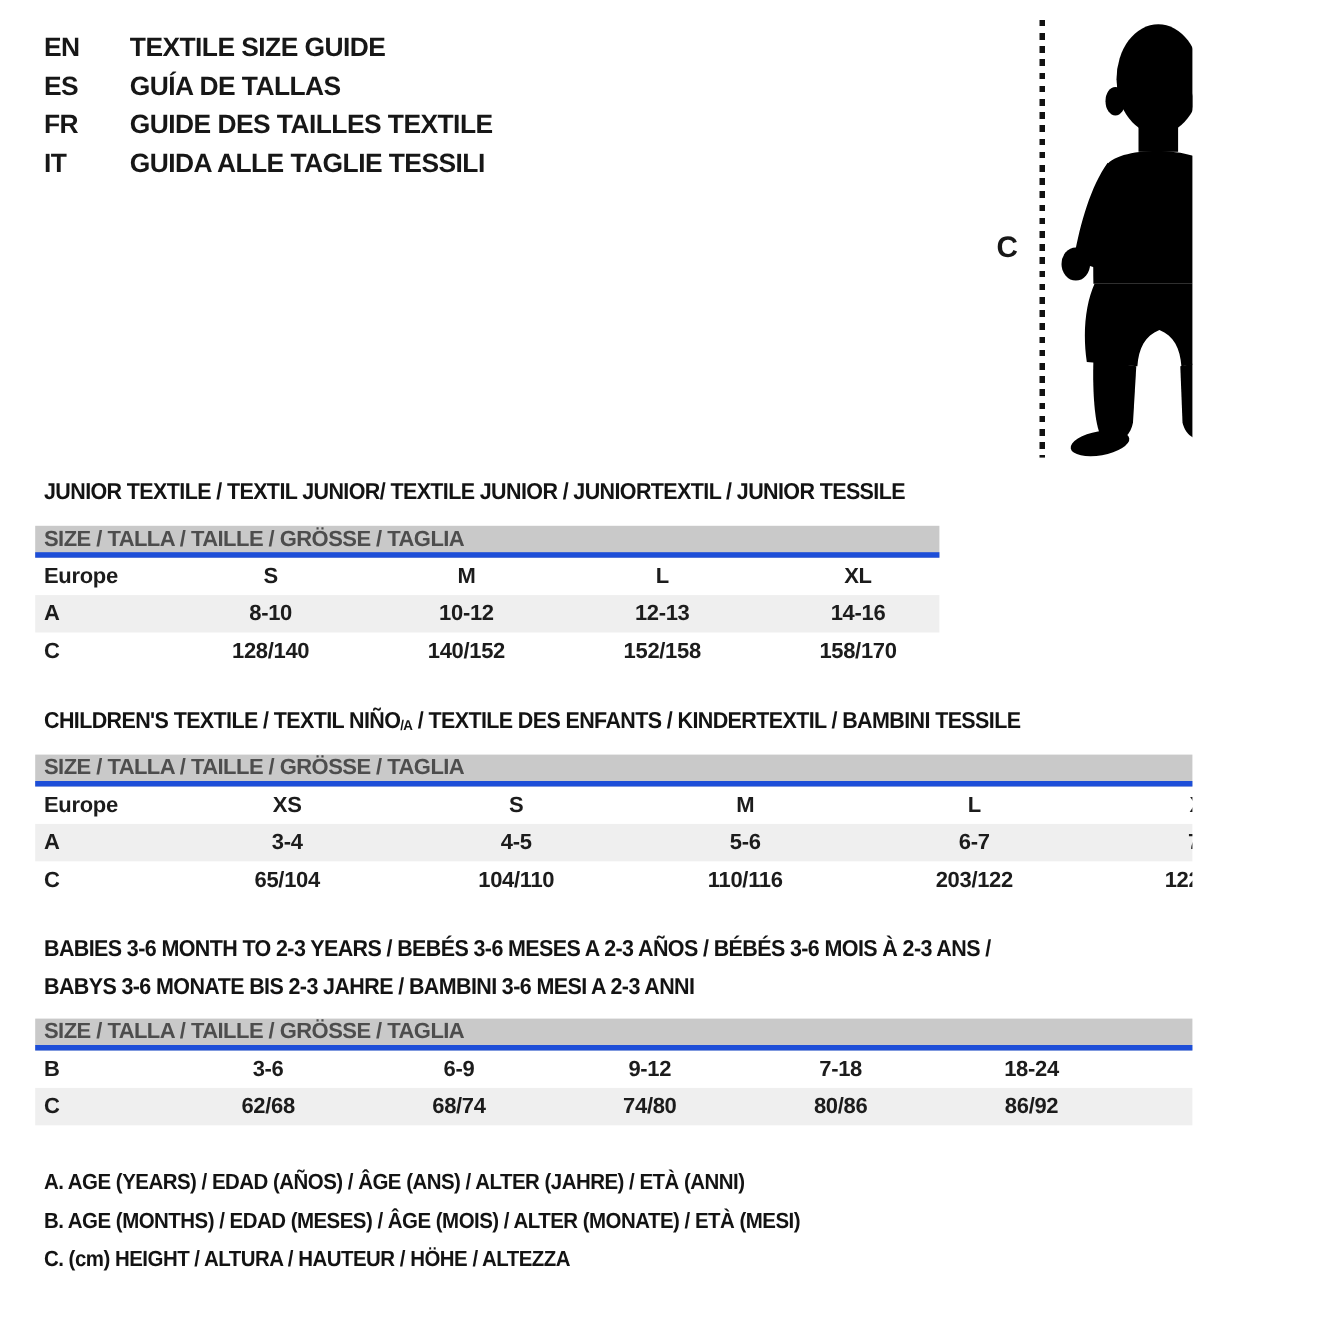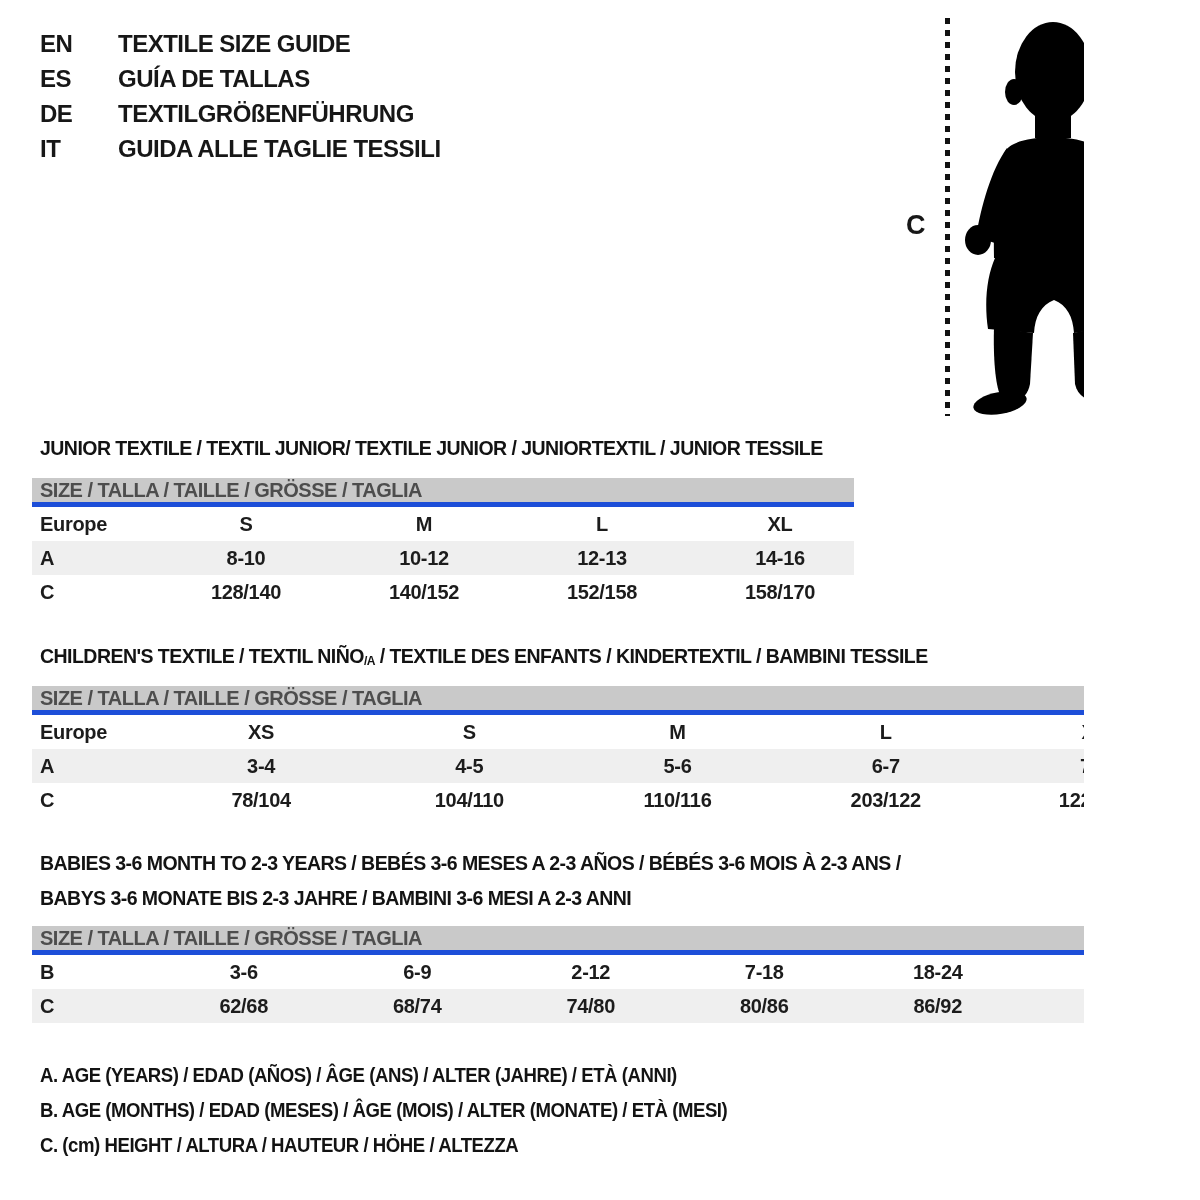--- a/index.html
+++ b/index.html
@@ -58,22 +58,22 @@
   <div class="lang-list">
     <div class="lang-row">
       <span class="lang-code">EN</span>
       <span class="lang-label">TEXTILE SIZE GUIDE</span>
     </div>
     <div class="lang-row">
       <span class="lang-code">ES</span>
       <span class="lang-label">GUÍA DE TALLAS</span>
     </div>
     <div class="lang-row">
-      <span class="lang-code">DE</span>
-      <span class="lang-label">TEXTILGRÖßENFÜHRUNG</span>
+      <span class="lang-code">FR</span>
+      <span class="lang-label">GUIDE DES TAILLES TEXTILE</span>
     </div>
     <div class="lang-row">
       <span class="lang-code">IT</span>
       <span class="lang-label">GUIDA ALLE TAGLIE TESSILI</span>
     </div>
   </div>
 
   <div class="measure-c">C</div>
   <div class="dash-line"></div>
   <svg class="toddler" viewBox="0 0 200 410" xmlns="http://www.w3.org/2000/svg">
@@ -142,40 +142,40 @@
           <div class="trow shade">
             <div class="tcell first">A</div>
             <div class="tcell">3-4</div>
             <div class="tcell">4-5</div>
             <div class="tcell">5-6</div>
             <div class="tcell">6-7</div>
             <div class="tcell">7-8</div>
           </div>
           <div class="trow">
             <div class="tcell first">C</div>
-            <div class="tcell">78/104</div>
+            <div class="tcell">65/104</div>
             <div class="tcell">104/110</div>
             <div class="tcell">110/116</div>
             <div class="tcell">203/122</div>
             <div class="tcell">122/107</div>
           </div>
         </div>
     </div>
   </section>
 
   <section class="sec sec-babies">
     <div class="sec-title"><span>BABIES 3-6 MONTH TO 2-3 YEARS / BEBÉS 3-6 MESES A 2-3 AÑOS / BÉBÉS 3-6 MOIS À 2-3 ANS /</span><br><span>BABYS 3-6 MONATE BIS 2-3 JAHRE / BAMBINI 3-6 MESI A 2-3 ANNI</span></div>
     <div class="size-table">
       <div class="size-bar">SIZE / TALLA / TAILLE / GRÖSSE / TAGLIA</div>
       <div>
           <div class="trow">
             <div class="tcell first">B</div>
             <div class="tcell">3-6</div>
             <div class="tcell">6-9</div>
-            <div class="tcell">2-12</div>
+            <div class="tcell">9-12</div>
             <div class="tcell">7-18</div>
             <div class="tcell">18-24</div>
             <div class="tcell">24-30</div>
           </div>
           <div class="trow shade">
             <div class="tcell first">C</div>
             <div class="tcell">62/68</div>
             <div class="tcell">68/74</div>
             <div class="tcell">74/80</div>
             <div class="tcell">80/86</div>

